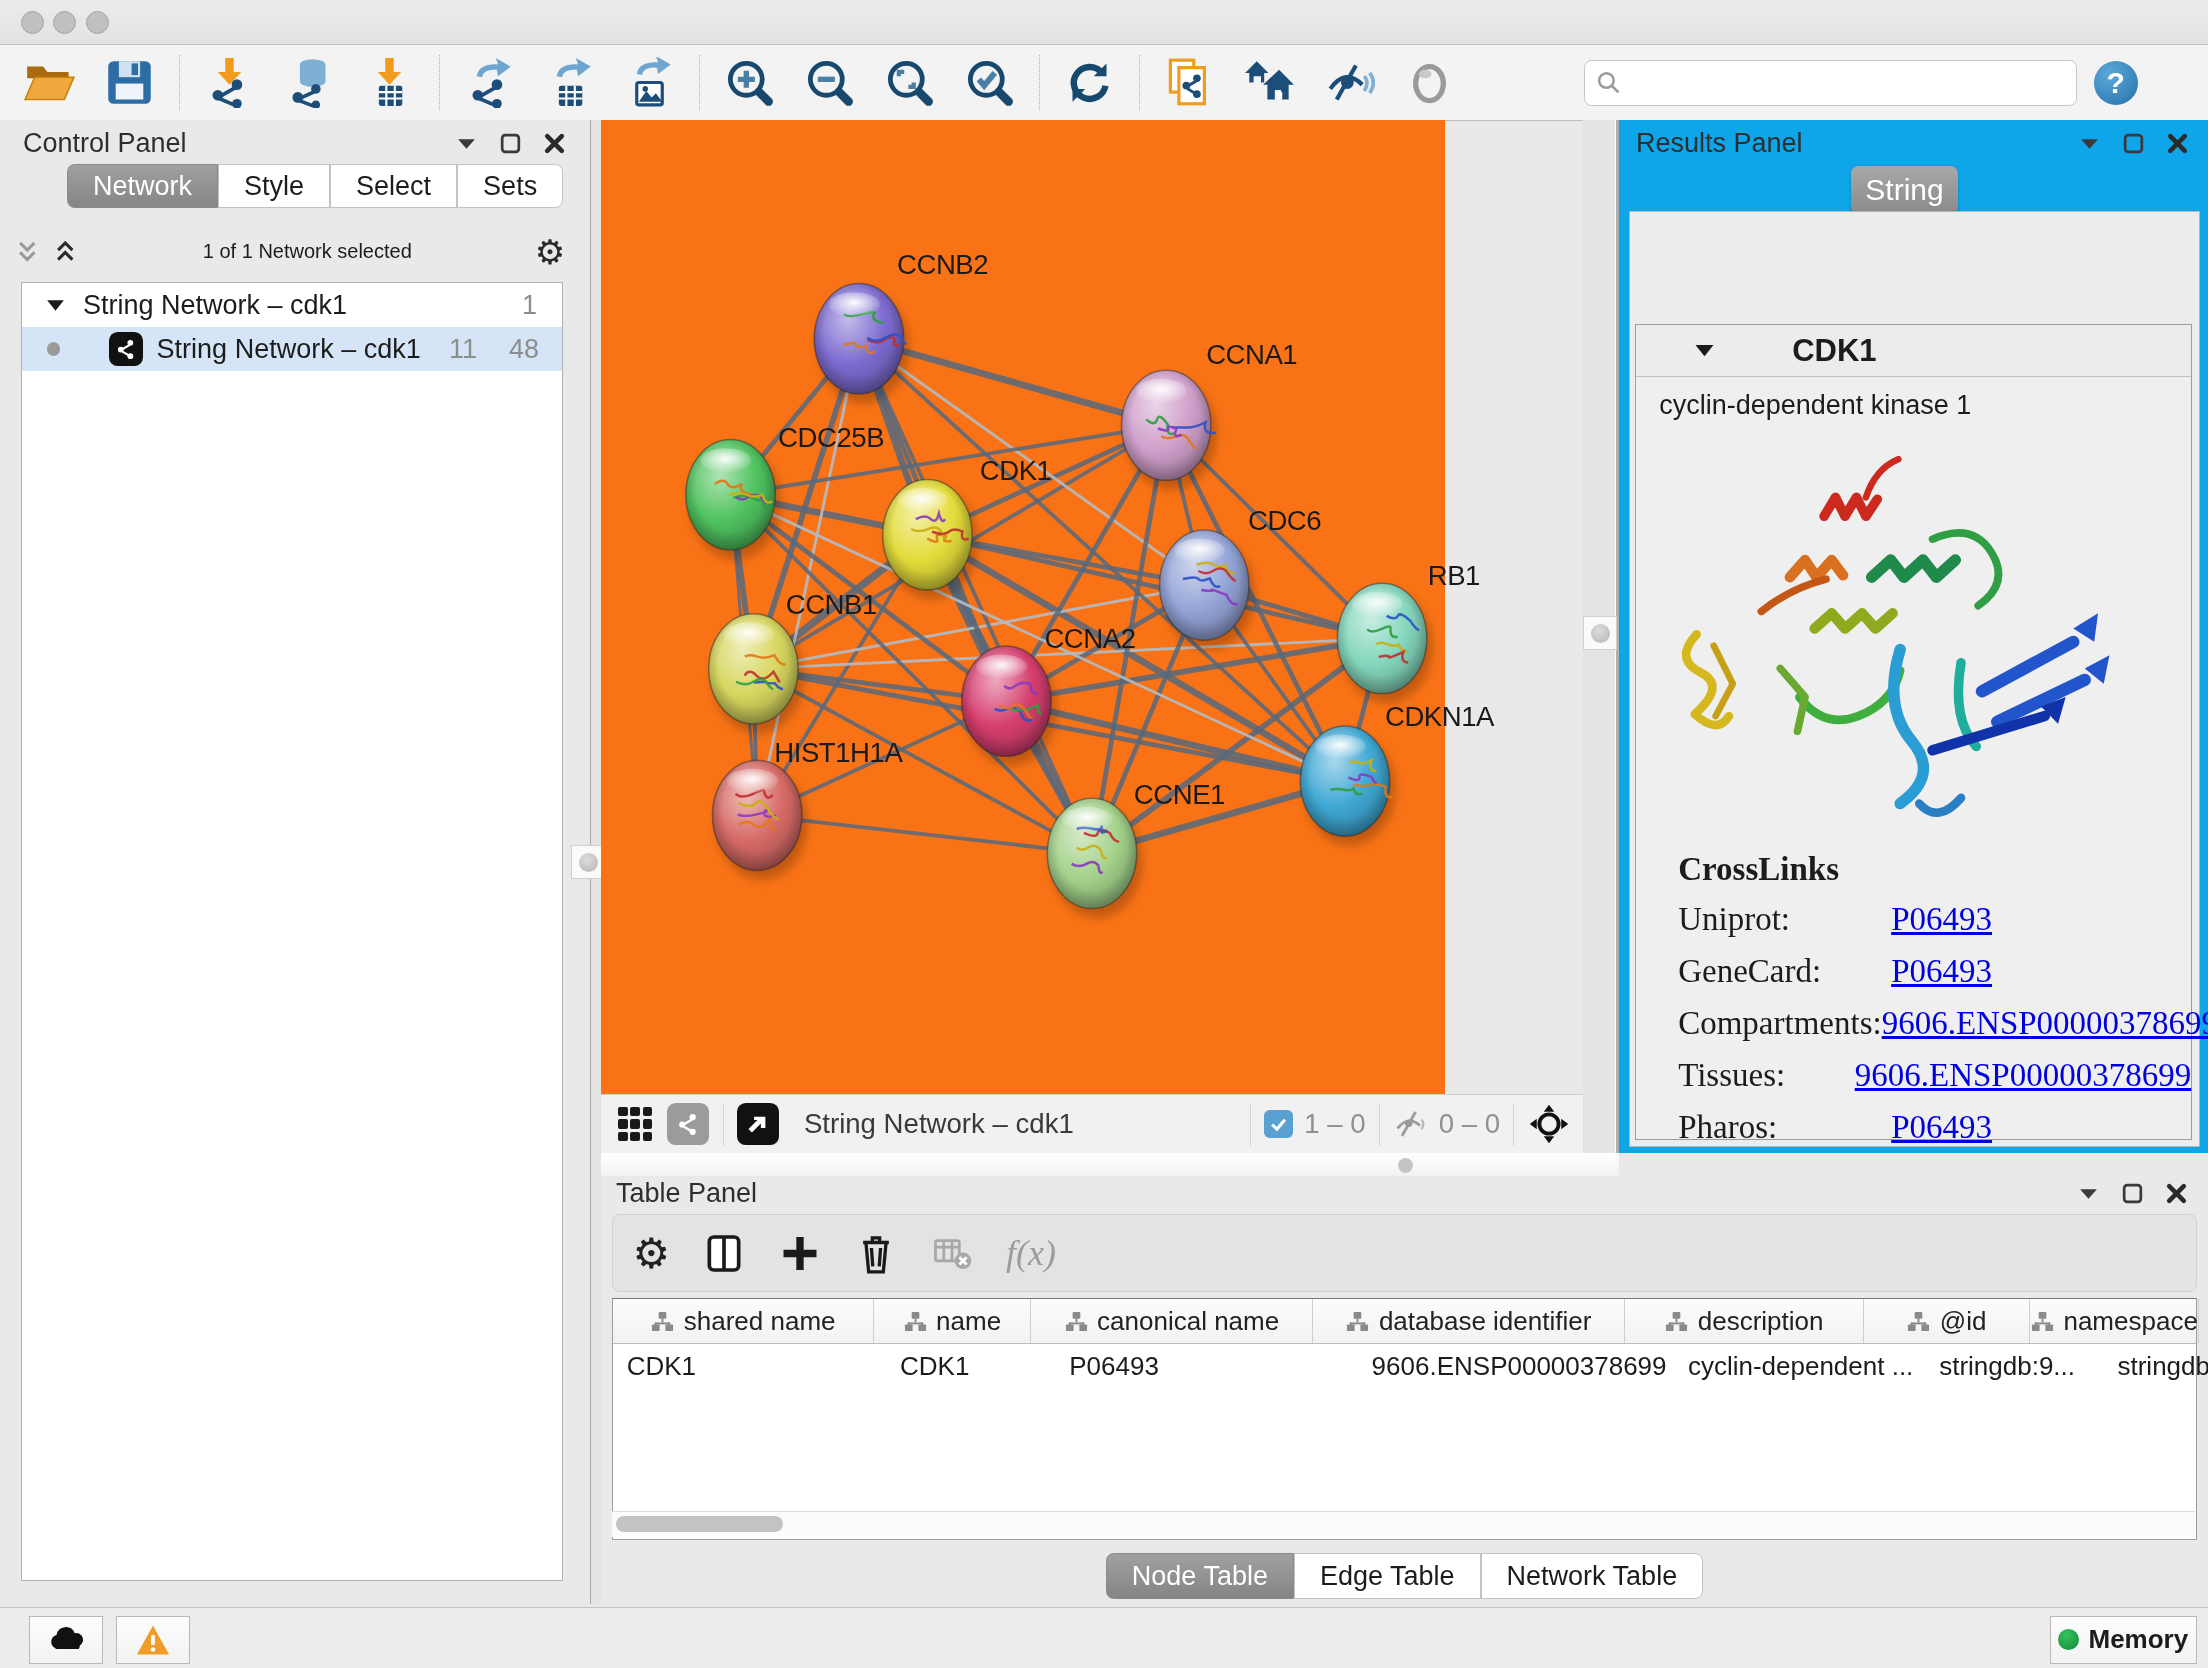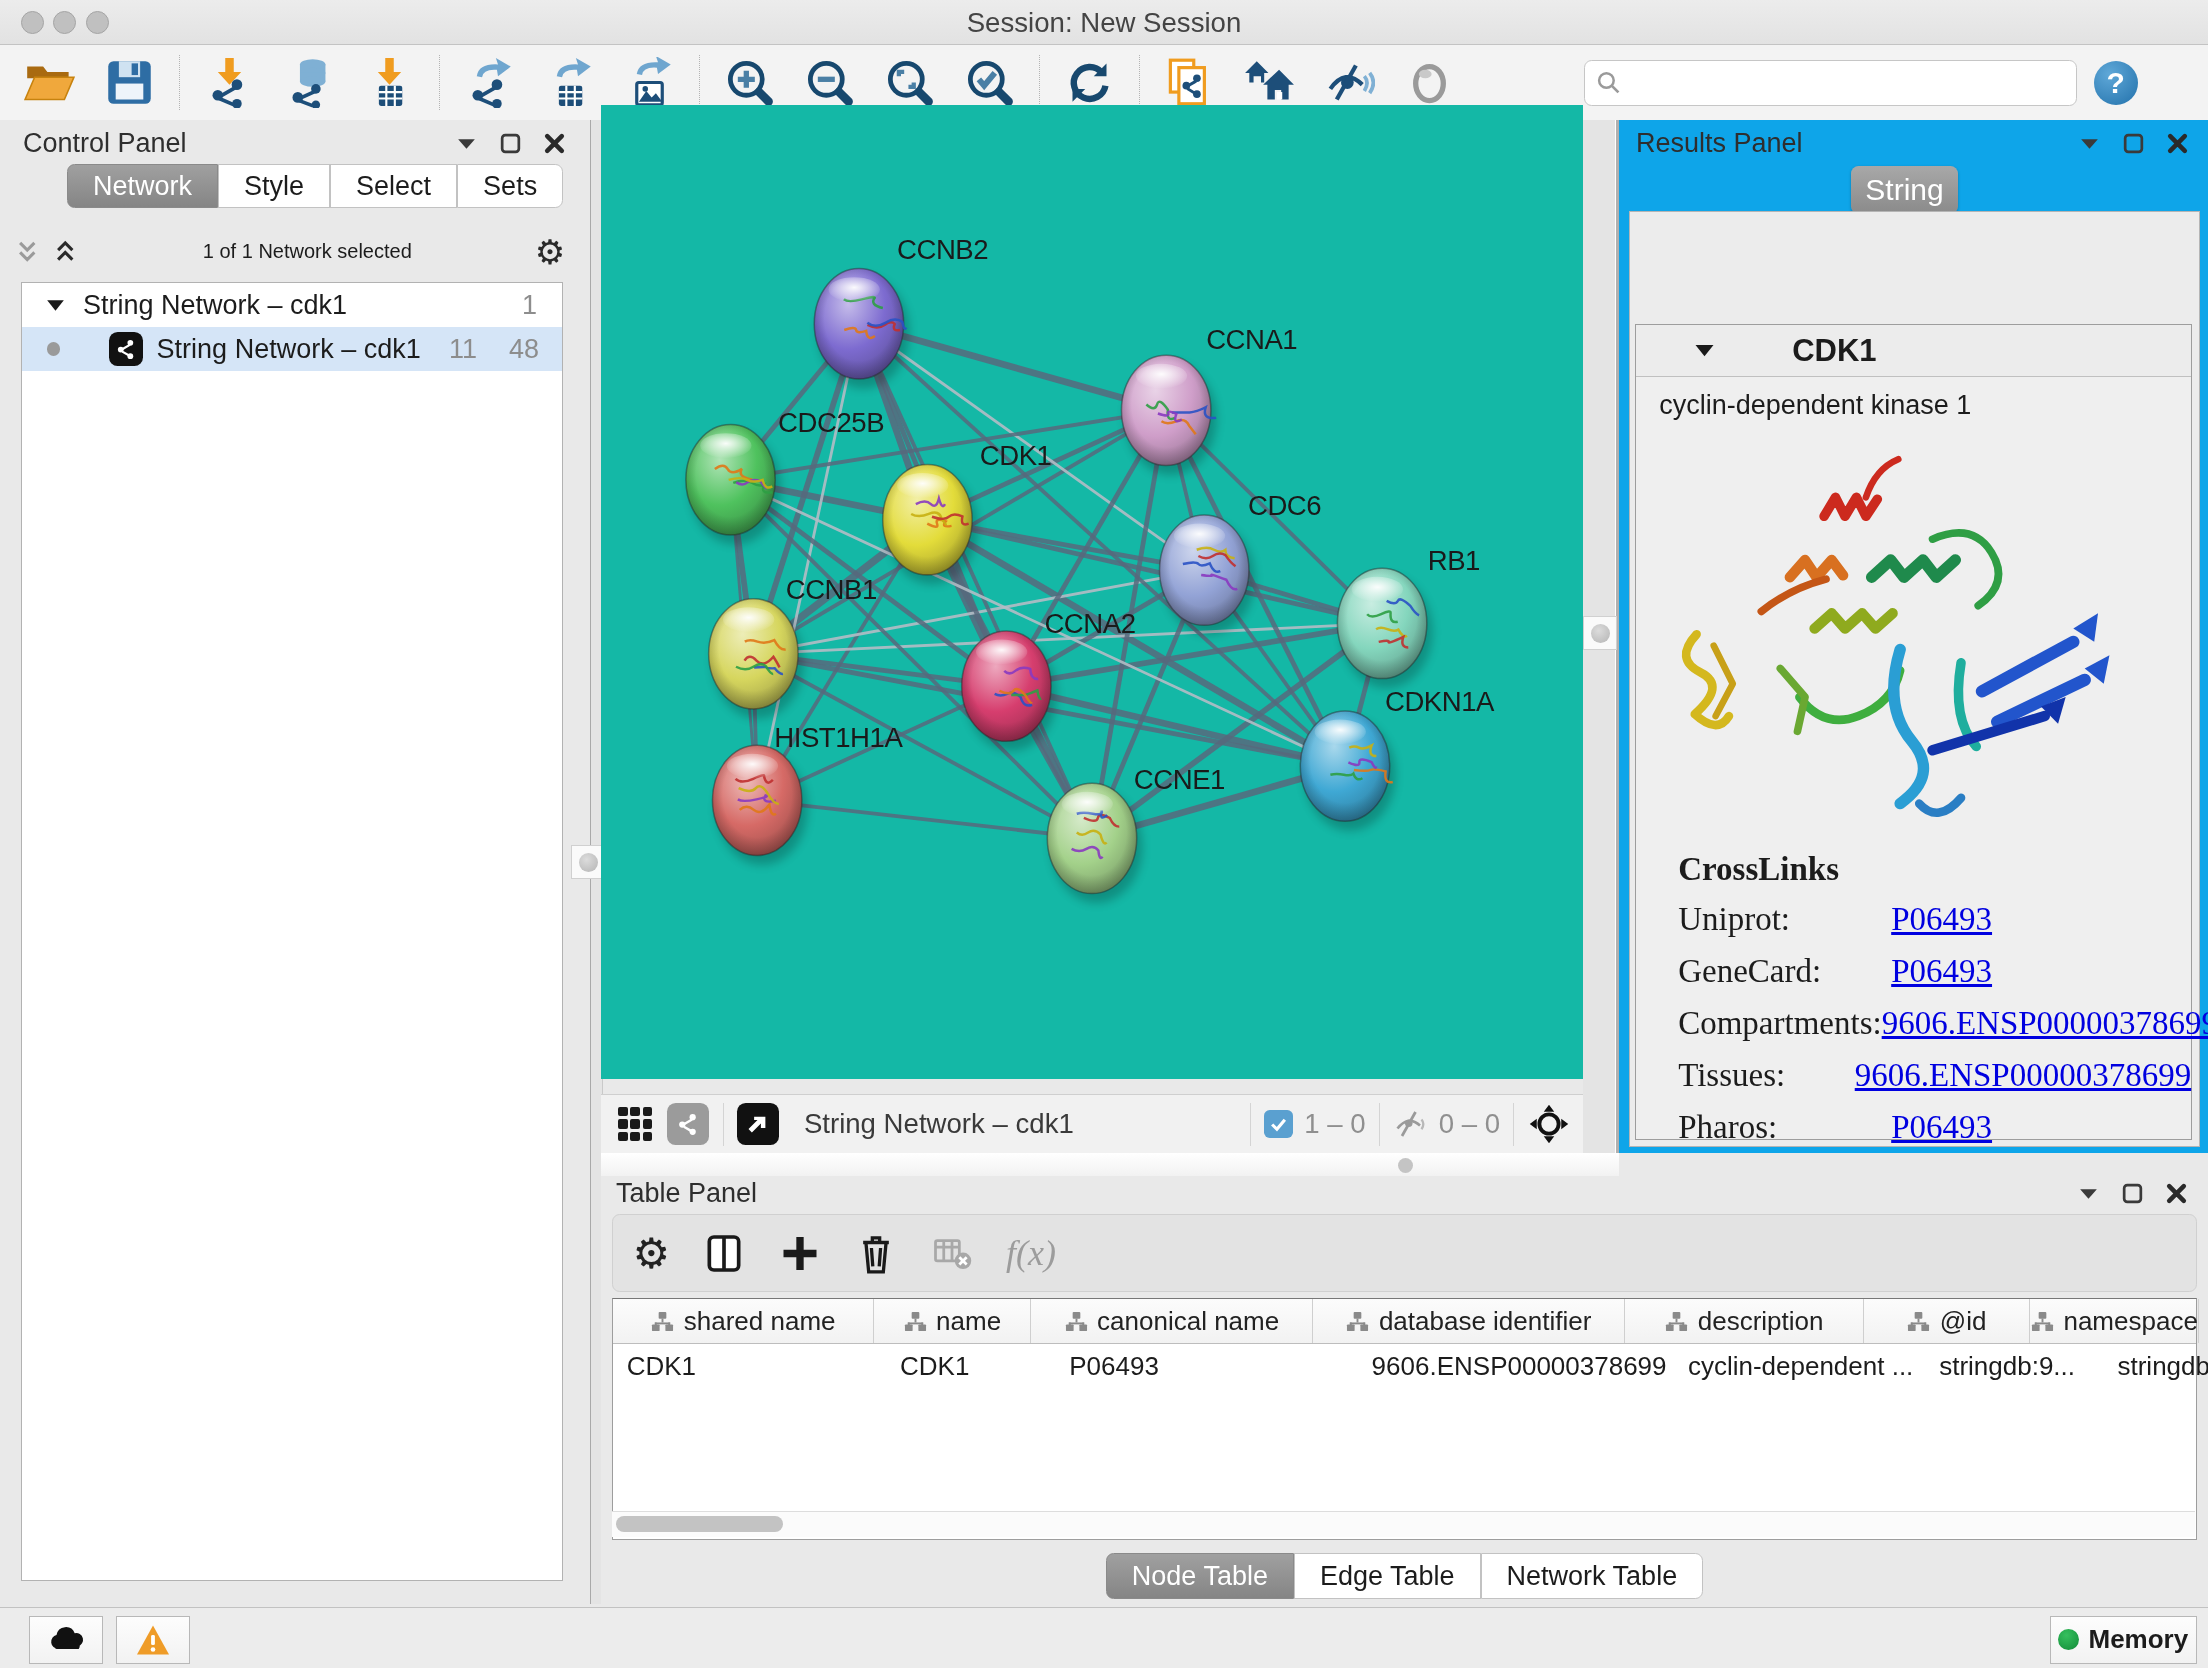--- a/index.html
+++ b/index.html
@@ -36,21 +36,21 @@
   #cp-header{position:absolute;left:0;top:7.6px;width:100%;display:flex;align-items:center;}
   #cp-tabs{position:absolute;left:67px;top:44px;display:flex;}
   #cp-tabs .tab:first-child{border-radius:7.6px 0 0 7.6px;}
   #cp-tabs .tab:last-child{border-radius:0 7.6px 7.6px 0;}
   #cp-subrow{position:absolute;left:13.3px;top:107px;width:552px;height:49px;display:flex;align-items:center;}
   #cp-list{position:absolute;left:21px;top:162px;width:540px;height:1297px;background:#fff;border:1px solid #b2b2b2;}
   .net-row{display:flex;align-items:center;height:44px;font-size:27px;}
   .net-row .count{color:#8d8d8d;}
   #row-network{background:#d5e5f7;}
   
-  #network-canvas{left:601px;top:105px;width:982px;height:974px;background:#14b8a6;}
+  #network-canvas{left:601px;top:120px;width:844px;height:974px;background:#f97316;}
   #net-statusbar{left:601px;top:1094px;width:982px;height:58px;background:#f1f1f1;
                  border-top:1px solid #cfcfcf;border-bottom:1px solid #cfcfcf;
                  display:flex;align-items:center;color:#8f8f8f;}
   .nsb-sep{width:0;height:43px;border-left:1px solid #d4d4d4;margin:0 13.3px;}
   #h-splitter{left:601px;top:1153px;width:1018px;height:23px;background:linear-gradient(#ffffff,#f2f2f2);}
   #h-splitter .dot{position:absolute;left:797px;top:4.8px;width:15px;height:15px;border-radius:50%;background:#c4c4c4;}
   .v-gutter{background:#e4e4e4;}
   .gutter-handle{position:absolute;width:32px;height:32px;background:#fafafa;border:1px solid #d0d0d0;
                  display:flex;align-items:center;justify-content:center;}
   .gutter-handle i{width:19px;height:19px;border-radius:50%;background:radial-gradient(circle at 40% 35%,#dcdcdc,#b4b4b4);}
@@ -108,21 +108,20 @@
 </style>
 </head>
 <body>
 
 <div id="app">
 
   <div id="titlebar" class="abs">
     <span class="traffic" style="left:21px"></span>
     <span class="traffic" style="left:53px"></span>
     <span class="traffic" style="left:86px"></span>
-    <div id="win-title">Session: New Session</div>
   </div>
 
   <div id="toolbar" class="abs">
     <div class="tb-group">
       <span class="tb-icon">
         <svg viewBox="0 0 48 48">
             <path fill="#a96a10" d="M3 9h15l4 5h20v6H3z"></path>
             <path fill="#f0a83c" stroke="#c7820e" stroke-width="1.5" d="M1 40l9-21h37l-9 21z"></path>
           </svg>
       </span>

